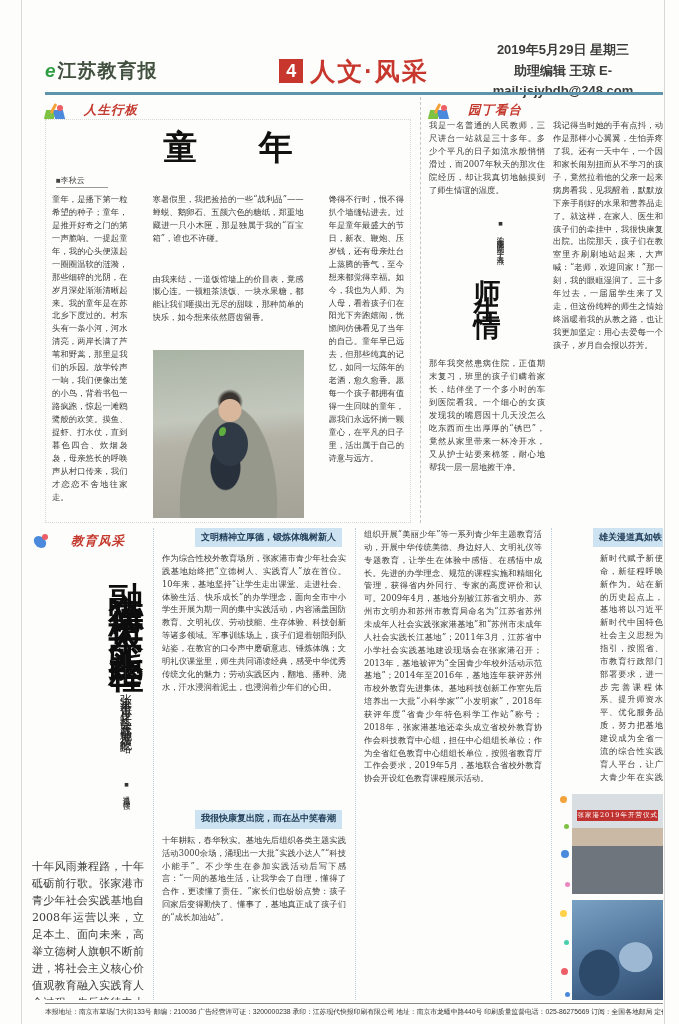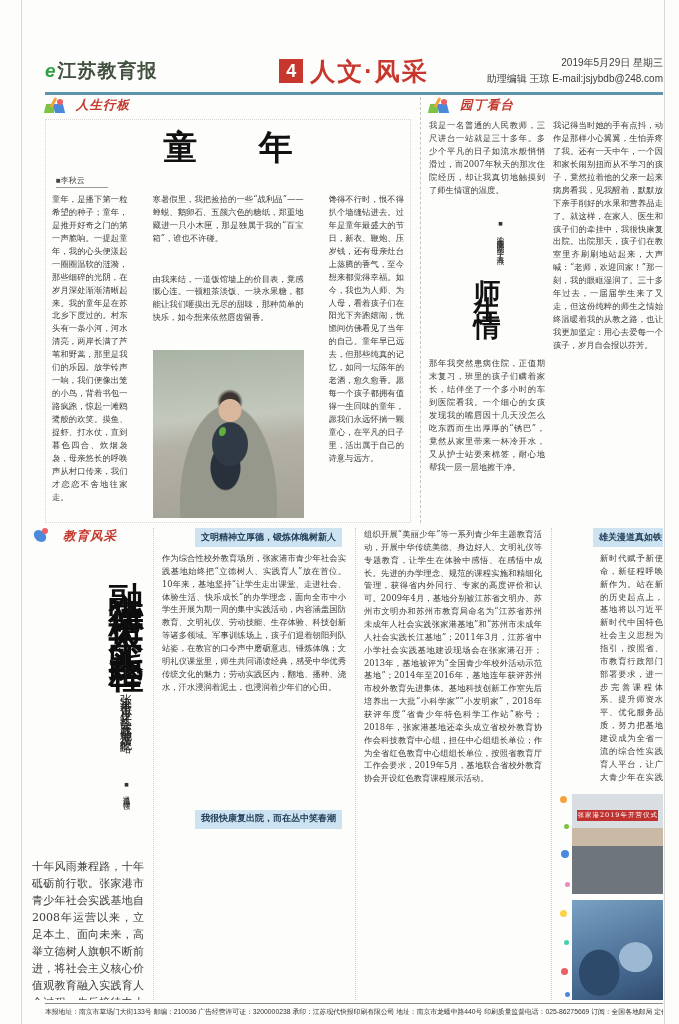--- a/index.html
+++ b/index.html
@@ -9,25 +9,25 @@
   .page::before{left:21px;} .page::after{right:14px;}
 
   
   .masthead{position:absolute;left:45px;right:16px;top:52px;height:38px;display:flex;align-items:center;}
   .logo{display:flex;align-items:baseline;gap:2px;width:200px;}
   .logo-e{color:#2f9e44;font-weight:bold;font-size:19px;font-style:italic;}
   .logo-text{font-family:"Liberation Serif",serif;font-weight:bold;font-size:19px;color:#41503f;letter-spacing:1px;}
   .mast-center{flex:1;display:flex;align-items:center;justify-content:center;gap:7px;}
   .pagenum{background:#c8372d;color:#fff;font-weight:bold;font-size:18px;width:24px;height:24px;display:flex;align-items:center;justify-content:center;}
   .mast-title{color:#c8372d;font-weight:bold;font-size:25px;letter-spacing:2px;font-family:"Liberation Sans",sans-serif;}
-  .mast-right{width:200px;text-align:right;font-size:10px;color:#3c3c3c;line-height:1.6;}
+  .mast-right{width:200px;text-align:center;font-size:13px;color:#3c3c3c;line-height:1.6;font-weight:bold;}
   .rule{position:absolute;left:45px;right:16px;top:92px;height:3px;background:#5e93ac;}
 
   
-  .badge{display:flex;align-items:flex-start;gap:11px;height:22px;}
+  .badge{display:flex;align-items:flex-end;gap:19px;height:22px;}
   .badge .bicon{width:20px;height:16px;position:relative;flex:0 0 auto;}
   .badge .btext{color:#c4392e;font-weight:bold;font-size:12.5px;font-style:italic;letter-spacing:1px;}
   .bk1{position:absolute;left:0;bottom:0;width:10px;height:9px;background:#7dc242;transform:skewX(-14deg);}
   .bk2{position:absolute;left:9px;bottom:0;width:10px;height:9px;background:#4a89dc;transform:skewX(14deg);}
   .bk3{position:absolute;left:7px;top:0;width:3px;height:11px;background:#f2a33c;transform:rotate(28deg);border-radius:2px;}
   .bk4{position:absolute;left:12px;top:2px;width:6px;height:6px;background:#ec5f67;border-radius:50%;}
 
   
   .top-area{position:absolute;left:45px;right:16px;top:97px;height:426px;display:flex;gap:9px;}
   .life-sec{width:366px;display:flex;flex-direction:column;}
@@ -181,20 +181,21 @@
     <div class="bcol bcol2">
       <div class="bar">
         <span class="blabel">文明精神立厚德，锻炼体魄树新人</span>
         <span class="leader"></span>
       </div>
       <div style="height:252px;overflow:hidden;">作为综合性校外教育场所，张家港市青少年社会实践基地始终把“立德树人、实践育人”放在首位。10年来，基地坚持“让学生走出课堂、走进社会、体验生活、快乐成长”的办学理念，面向全市中小学生开展为期一周的集中实践活动，内容涵盖国防教育、文明礼仪、劳动技能、生存体验、科技创新等诸多领域。军事训练场上，孩子们迎着朝阳列队站姿，在教官的口令声中磨砺意志、锤炼体魄；文明礼仪课堂里，师生共同诵读经典，感受中华优秀传统文化的魅力；劳动实践区内，翻地、播种、浇水，汗水浸润着泥土，也浸润着少年们的心田。</div>
       <div class="bar" style="margin-top:6px;">
         <span class="blabel">我很快康复出院，而在丛中笑春潮</span>
         <span class="leader"></span>
       </div>
+      <div style="flex:1;overflow:hidden;height:160px;">十年耕耘，春华秋实。基地先后组织各类主题实践活动3000余场，涌现出一大批“实践小达人”“科技小能手”。不少学生在参加实践活动后写下感言：“一周的基地生活，让我学会了自理，懂得了合作，更读懂了责任。”家长们也纷纷点赞：孩子回家后变得勤快了、懂事了，基地真正成了孩子们的“成长加油站”。</div>
     </div>
 
     <div class="bcol bcol3">组织开展“美丽少年”等一系列青少年主题教育活动，开展中华传统美德、身边好人、文明礼仪等专题教育，让学生在体验中感悟、在感悟中成长。先进的办学理念、规范的课程实施和精细化管理，获得省内外同行、专家的高度评价和认可。2009年4月，基地分别被江苏省文明办、苏州市文明办和苏州市教育局命名为“江苏省苏州未成年人社会实践张家港基地”和“苏州市未成年人社会实践长江基地”；2011年3月，江苏省中小学社会实践基地建设现场会在张家港召开；2013年，基地被评为“全国青少年校外活动示范基地”；2014年至2016年，基地连年获评苏州市校外教育先进集体。基地科技创新工作室先后培养出一大批“小科学家”“小发明家”，2018年获评年度“省青少年特色科学工作站”称号；2018年，张家港基地还牵头成立省校外教育协作会科技教育中心组，担任中心组组长单位；作为全省红色教育中心组组长单位，按照省教育厅工作会要求，2019年5月，基地联合省校外教育协会开设红色教育课程展示活动。</div>
 
     <div class="bcol bcol4">
       <div class="bar">
         <span class="blabel">雄关漫道真如铁，而今迈步从头越</span>
         <span class="leader"></span>
       </div>
       <div class="b4text">新时代赋予新使命，新征程呼唤新作为。站在新的历史起点上，基地将以习近平新时代中国特色社会主义思想为指引，按照省、市教育行政部门部署要求，进一步完善课程体系、提升师资水平、优化服务品质，努力把基地建设成为全省一流的综合性实践育人平台，让广大青少年在实践中坚定理想信念、厚植家国情怀，让立德树人真正融入实践育人全程。</div>

